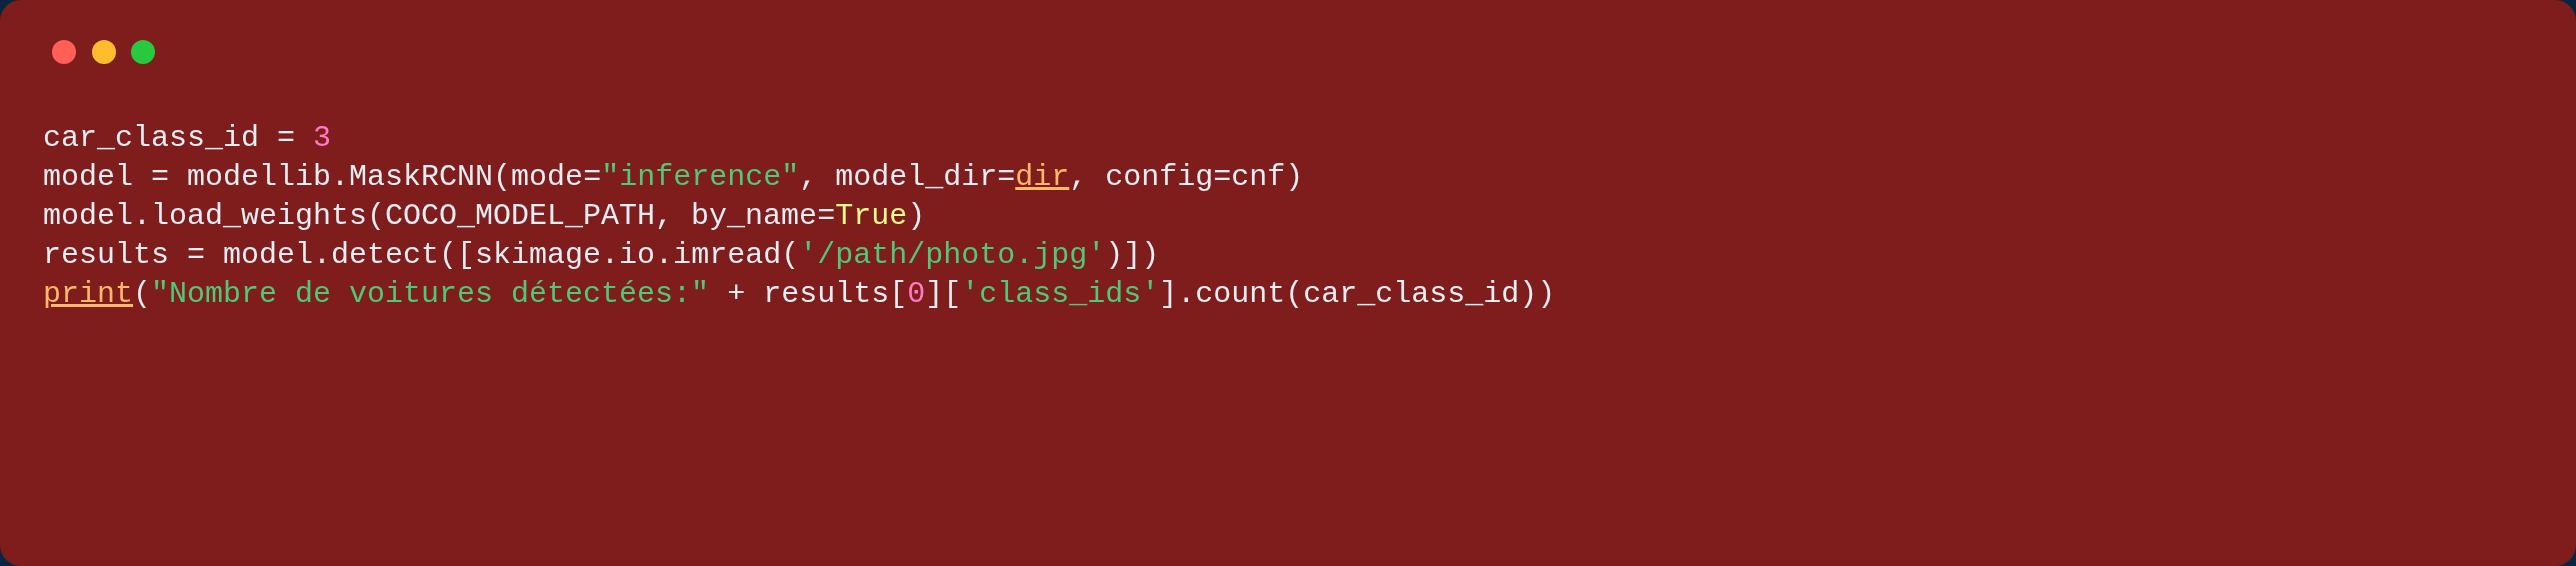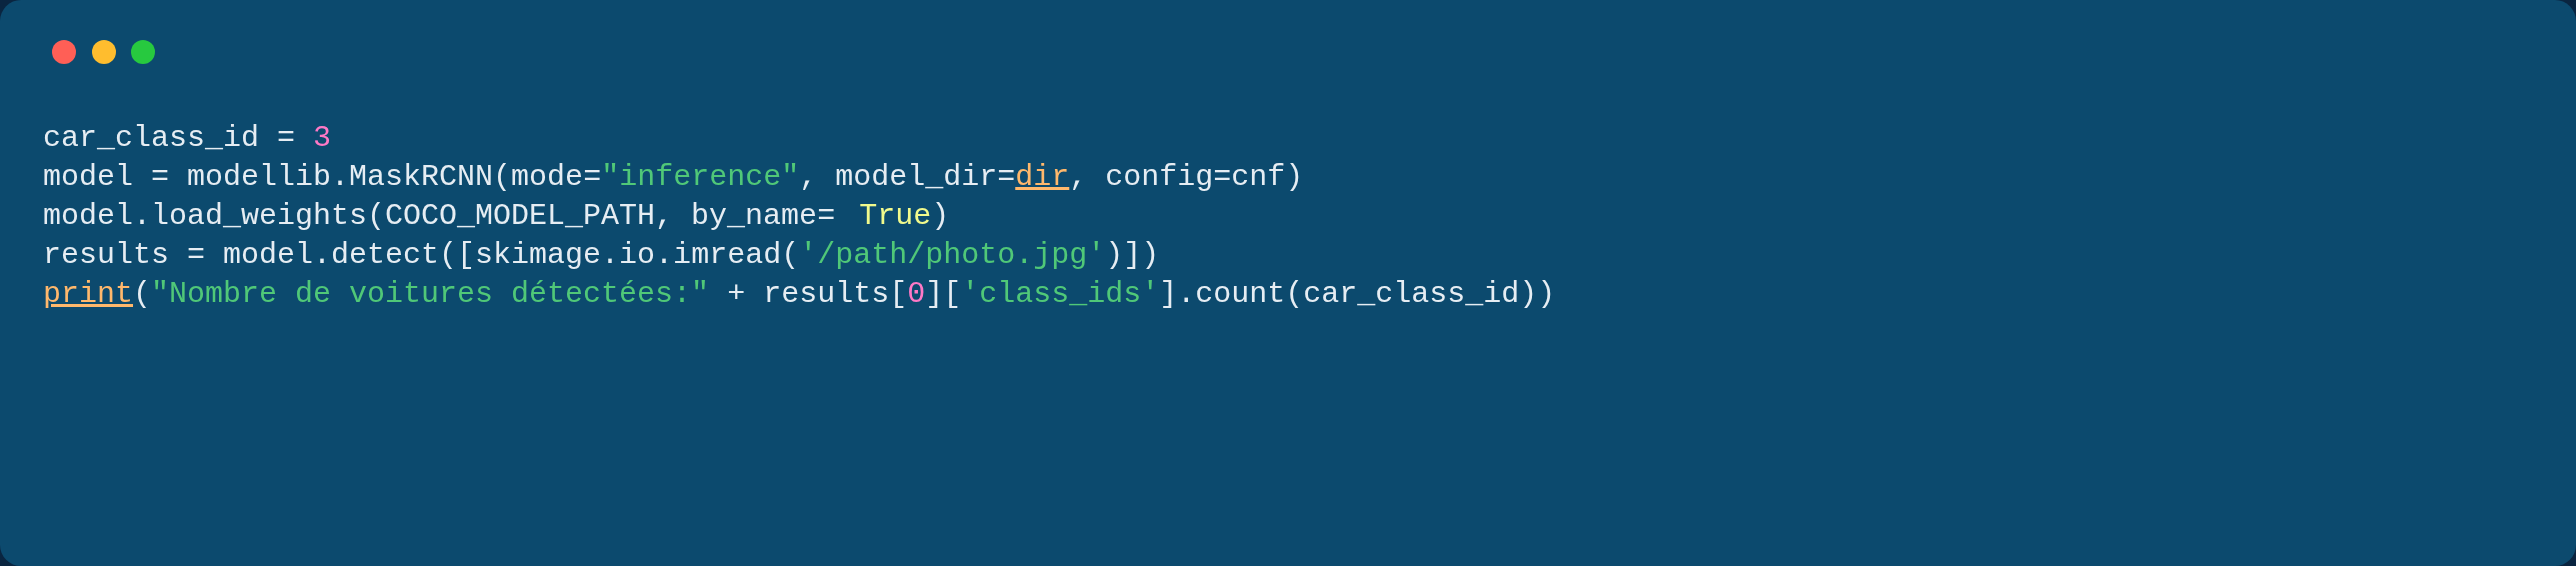--- a/index.html
+++ b/index.html
@@ -3,21 +3,21 @@
 <meta charset="utf-8">
 <style>
   html, body {
     margin: 0;
     padding: 0;
     background: #0a2540;
   }
   .window {
     width: 2576px;
     height: 566px;
-    background: #0c4a6e;
+    background: #7f1d1d;
     box-sizing: border-box;
     border-radius: 21px;
     font-family: "SF Mono", "Menlo", "Consolas", "Liberation Mono", monospace;
     font-size: 30px;
     line-height: 1.3;
     color: #e6edf3;
     overflow: hidden;
   }
   .titlebar {
     display: flex;
@@ -38,21 +38,21 @@
   .code {
     padding: 41px 43px 0 43px;
     white-space: pre;
   }
 
   
   .tok-default { color: #e6edf3; }
   .tok-number  { color: #ff79c6; }
   .tok-string  { color: #50c878; }
   .tok-const   { color: #ffb86c; text-decoration: underline; }
-  .tok-bool    { color: #f1fa8c; margin-left: 24px; }
+  .tok-bool    { color: #f1fa8c; }
   .tok-punc    { color: #e6edf3; }
   .tok-zero    { color: #ff79c6; }
 
   .line { display: block; }
 </style>
 </head>
 <body>
 
 <div class="window">
   <div class="titlebar">

